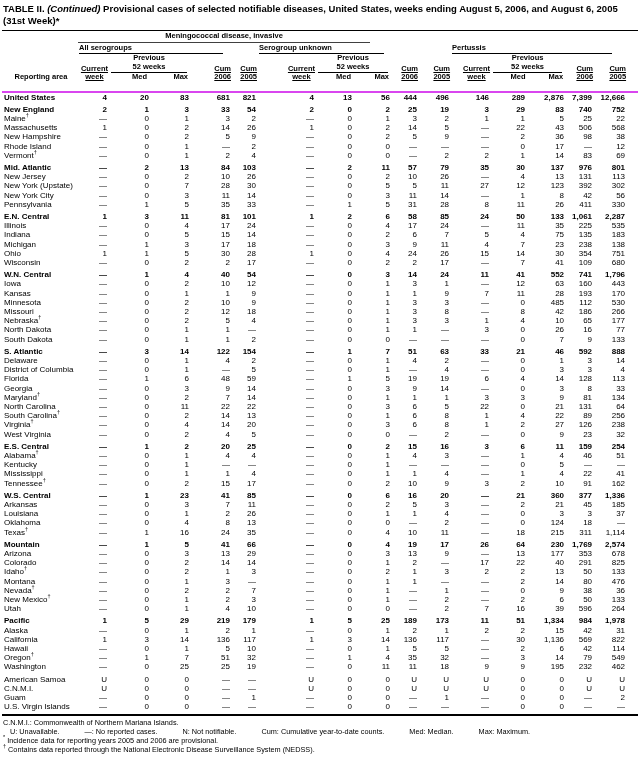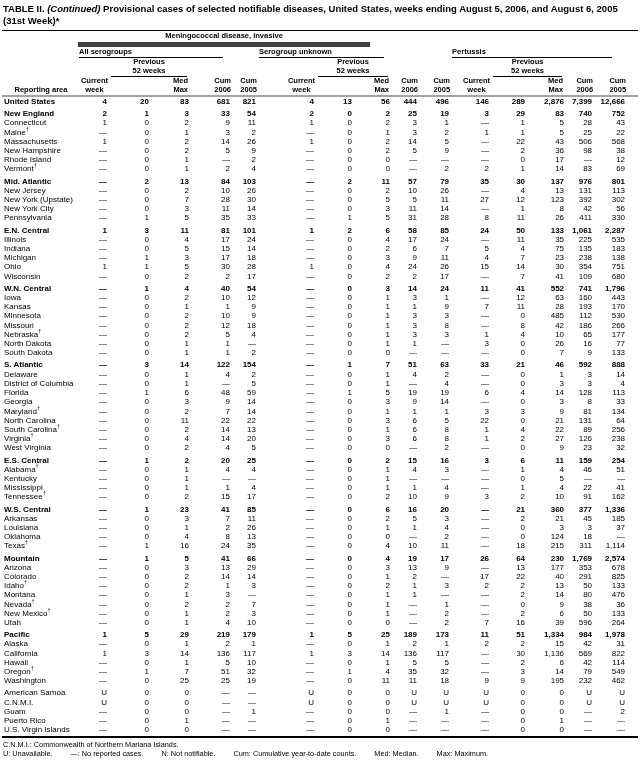--- a/index.html
+++ b/index.html
@@ -3,42 +3,42 @@
 <meta charset="utf-8">
 <style>
   html,body { margin:0; padding:0; background:#fff; color:#000; font-family:"Liberation Sans", sans-serif; }
   .page { width:640px; height:758px; box-sizing:border-box; padding:3px 2px 0 2px; overflow:hidden; background:#fff; }
   .title { font-size:9.5px; font-weight:bold; line-height:11.5px; margin:0 0 4px 1px; }
   .title .it { font-style:italic; }
   table { border-collapse:collapse; table-layout:fixed; width:636px; }
   th, td { padding:0; margin:0; }
   thead th { font-weight:bold; font-size:7.5px; line-height:8.5px; vertical-align:bottom; white-space:nowrap; }
   tr.r1 th { border-top:1px solid #000; padding-top:1px; }
-  .mening-u { border-bottom:5px solid #404040; text-align:center; padding-bottom:1px; margin:0 80px 0 0; }
+  .mening-u { border-bottom:1px solid #404040; text-align:center; padding-bottom:1px; margin:0 80px 0 0; }
   .grp-u { border-bottom:1px solid #000; text-align:left; padding:1px 0 1px 0; }
   .g1u { margin:0 34px 0 1px; }
   .g2u { margin:0 66px 0 2px; }
   .g3u { margin:0 14px 0 2px; }
-  tr.r3 th { border-bottom:2px solid #a3a3a3; padding-bottom:1px; }
+  tr.r3 th { border-bottom:2px solid #d946ef; padding-bottom:9px; }
   .area-h { text-align:center; padding-left:2px; }
   .right-h { text-align:right; }
-  .cb { display:inline-block; text-align:center; white-space:nowrap; }
+  .cb { display:inline-block; text-align:center; white-space:nowrap;text-decoration:underline; }
   .mm .wk52 { border-bottom:1px solid #000; margin:0 3px; text-align:center; padding-bottom:1px; }
   .mm .prev { text-align:center; }
-  .mmrow { display:flex;flex-direction:column; }
+  .mmrow { display:flex; }
   .mmrow span { flex:1 1 50%; text-align:right; padding-right:2px; }
   tbody td { font-size:8px; height:9.2px; line-height:9.2px; white-space:nowrap; overflow:visible; }
   tbody td.num { text-align:right; padding-right:1px; }
   tbody td.area { text-align:left; padding-left:2px; }
   tbody tr.bold td { font-weight:bold; }
   tbody tr.gap td { padding-top:3px; }
   sup { font-size:5.5px; vertical-align:super; line-height:0; }
   .endrule { border-top:2px solid #000; margin-top:2px; }
   .fn { font-size:7.3px; line-height:9px; margin:2px 0 0 1px; }
-  .fn .seg { margin-right:18px; }
+  .fn .seg { margin-right:18px;margin-left:7px; }
   .fn sup { margin-right:2px; }
 </style>
 </head>
 <body>
 
 <div class="page">
 
   <div class="title">
     <span>TABLE II.</span>
     <span class="it">(Continued)</span>
@@ -163,39 +163,20 @@
           <td class="num">25</td>
           <td class="num">19</td>
           <td class="num">3</td>
           <td class="num">29</td>
           <td class="num">83</td>
           <td class="num">740</td>
           <td class="num">752</td>
           <td></td>
         </tr>
         <tr>
-          <td class="area">Connecticut</td>
-          <td class="num">1</td>
-          <td class="num">0</td>
-          <td class="num">2</td>
-          <td class="num">9</td>
-          <td class="num">11</td>
-          <td class="num">1</td>
-          <td class="num">0</td>
-          <td class="num">2</td>
-          <td class="num">3</td>
-          <td class="num">1</td>
-          <td class="num">—</td>
-          <td class="num">1</td>
-          <td class="num">5</td>
-          <td class="num">28</td>
-          <td class="num">43</td>
-          <td></td>
-        </tr>
-        <tr>
           <td class="area">Maine<sup>†</sup></td>
           <td class="num">—</td>
           <td class="num">0</td>
           <td class="num">1</td>
           <td class="num">3</td>
           <td class="num">2</td>
           <td class="num">—</td>
           <td class="num">0</td>
           <td class="num">1</td>
           <td class="num">3</td>
@@ -1338,39 +1319,20 @@
           <td class="num">—</td>
           <td class="num">0</td>
           <td class="num">0</td>
           <td class="num">—</td>
           <td class="num">1</td>
           <td class="num">—</td>
           <td class="num">0</td>
           <td class="num">0</td>
           <td class="num">—</td>
           <td class="num">2</td>
-          <td></td>
-        </tr>
-        <tr>
-          <td class="area">Puerto Rico</td>
-          <td class="num">—</td>
-          <td class="num">0</td>
-          <td class="num">1</td>
-          <td class="num">—</td>
-          <td class="num">—</td>
-          <td class="num">—</td>
-          <td class="num">0</td>
-          <td class="num">1</td>
-          <td class="num">—</td>
-          <td class="num">—</td>
-          <td class="num">—</td>
-          <td class="num">0</td>
-          <td class="num">1</td>
-          <td class="num">—</td>
-          <td class="num">—</td>
           <td></td>
         </tr>
         <tr>
           <td class="area">U.S. Virgin Islands</td>
           <td class="num">—</td>
           <td class="num">0</td>
           <td class="num">0</td>
           <td class="num">—</td>
           <td class="num">—</td>
           <td class="num">—</td>

